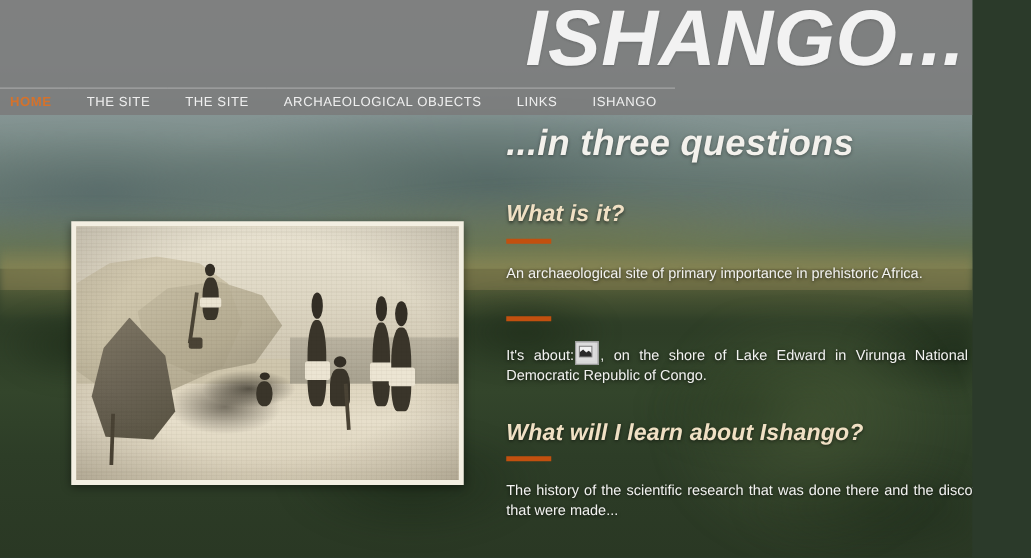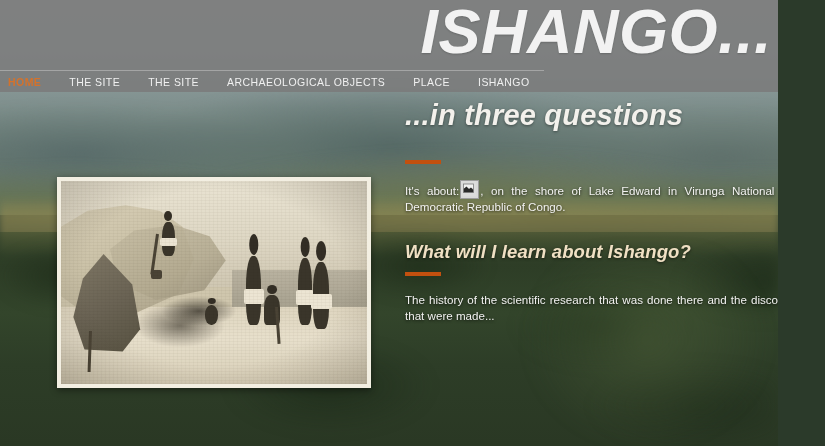--- a/index.html
+++ b/index.html
@@ -334,21 +334,21 @@
 
   <div class="header-band"></div>
 
   <div class="site-title">ISHANGO...</div>
 
   <nav class="nav">
     <a class="nav-item active" href="#">HOME</a>
     <a class="nav-item" href="#">THE SITE</a>
     <a class="nav-item" href="#">THE SITE</a>
     <a class="nav-item" href="#">ARCHAEOLOGICAL OBJECTS</a>
-    <a class="nav-item" href="#">PLACE</a>
+    <a class="nav-item" href="#">LINKS</a>
     <a class="nav-item" href="#">ISHANGO</a>
   </nav>
 
   <div class="photo-frame">
     <div class="photo">
       <div class="ph-sky"></div>
       <div class="ph-water"></div>
       <div class="ph-ground"></div>
       <div class="ph-cliff"></div>
       <div class="ph-cliff2"></div>
@@ -390,20 +390,25 @@
 
       <div class="ph-vign"></div>
       <div class="ph-grain"></div>
     </div>
   </div>
 
   <div class="content">
 
     <h2 class="subtitle">...in three questions</h2>
 
+    <section class="qblock">
+      <h3 class="q-heading">What is it?</h3>
+      <div class="q-rule"></div>
+      <p class="q-body nowrapfit">An archaeological site of primary importance in prehistoric Africa.</p>
+    </section>
 
     <section class="qblock">
       <div class="q-rule"></div>
       <p class="q-body"><span>It's about:</span><span class="broken-img"><svg width="15" height="15" viewBox="0 0 15 15" aria-hidden="true">
               <rect x="0" y="0" width="15" height="15" fill="#dcdcdc"></rect>
               <rect x="2.5" y="3" width="10" height="4" fill="#f2f2f2"></rect>
               <path d="M2.5 8 L5.5 5.5 L8 8 L10 6.5 L12.5 9 L12.5 11.5 L2.5 11.5 Z" fill="#2a2a2a"></path>
               <rect x="2.5" y="3" width="10" height="8.5" fill="none" stroke="#7a7a7a" stroke-width="0.8"></rect>
             </svg></span><span>, on the shore of Lake Edward in Virunga National Park, Democratic Republic of Congo.</span></p>
     </section>

